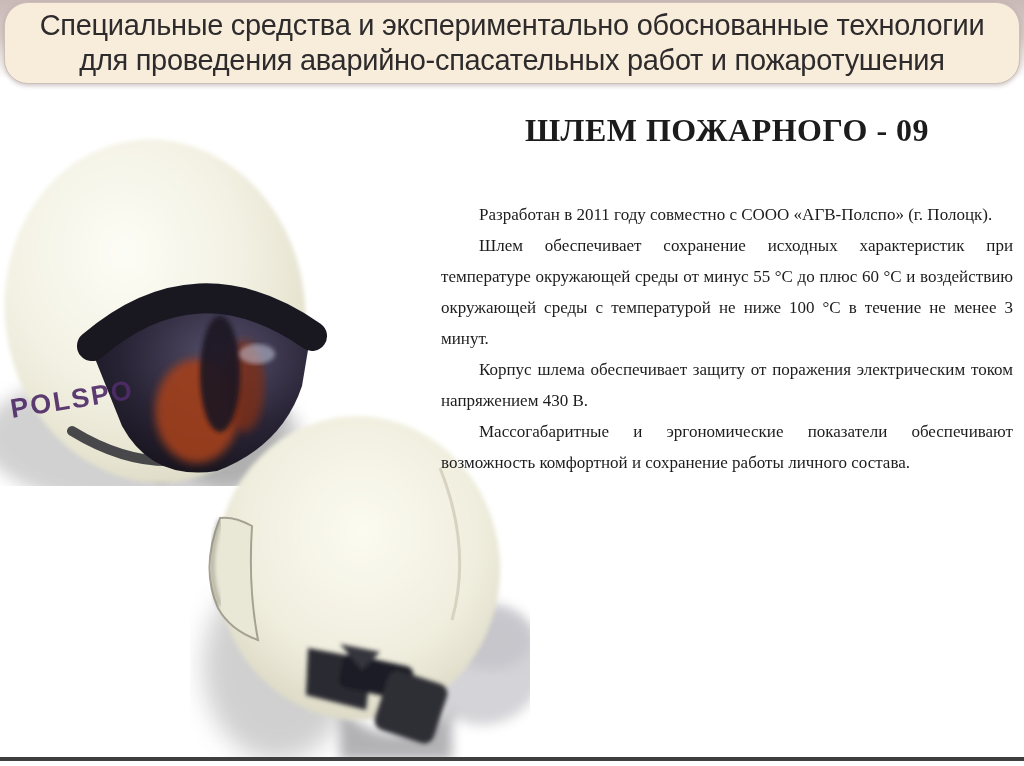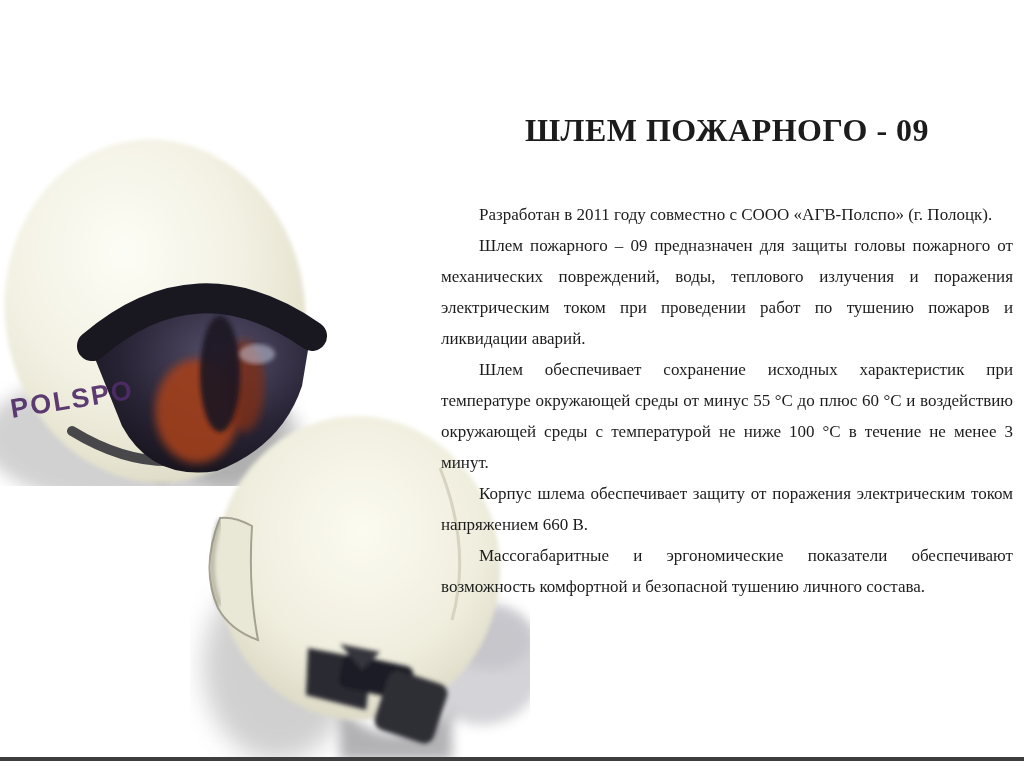--- a/index.html
+++ b/index.html
@@ -59,20 +59,25 @@
   .bottom-bar{
     position:absolute;left:0;top:757px;width:1024px;height:4px;
     background:#3e3e3e;z-index:4;
   }
 </style>
 </head>
 <body>
 
 <div class="slide">
 
+  <div class="header-band">
+    <div class="banner">
+      <div class="banner-text">Специальные средства и экспериментально обоснованные технологии для проведения аварийно-спасательных работ и пожаротушения</div>
+    </div>
+  </div>
 
   <svg id="helmet1" class="photo" width="345" height="400" viewBox="0 0 345 400">
     <defs>
       <radialGradient id="g1" cx="42%" cy="32%" r="78%">
         <stop offset="0%" stop-color="#fdfdf6"></stop>
         <stop offset="50%" stop-color="#f3f1e3"></stop>
         <stop offset="78%" stop-color="#e6e3d0"></stop>
         <stop offset="100%" stop-color="#d6d3bf"></stop>
       </radialGradient>
       <radialGradient id="g1v" cx="60%" cy="30%" r="80%">
@@ -160,21 +165,20 @@
       <path d="M118,240 L182,252 L176,302 L116,287 Z" fill="#2a2a30"></path>
       <rect x="150" y="252" width="72" height="34" rx="8" fill="#1f1f25" transform="rotate(12 186 269)"></rect>
       <rect x="190" y="268" width="62" height="62" rx="10" fill="#2e2e35" transform="rotate(18 221 299)"></rect>
       <path d="M150,236 L190,244 L172,262 Z" fill="#35353c"></path>
     </g>
   </svg>
 
   <div class="content">
     <h1>ШЛЕМ ПОЖАРНОГО - 09</h1>
     <p>Разработан в 2011 году совместно с СООО «АГВ-Полспо» (г. Полоцк).</p>
-    <p>Шлем пожарного – 09 предназначен для защиты головы пожарного от механических повреждений, воды, теплового излучения и поражения электрическим током при проведении работ по тушению пожаров и ликвидации аварий.</p>
     <p>Шлем обеспечивает сохранение исходных характеристик при температуре окружающей среды от минус 55 °С до плюс 60 °С и воздействию окружающей среды с температурой не ниже 100 °С в течение не менее 3 минут.</p>
-    <p>Корпус шлема обеспечивает защиту от поражения электрическим током напряжением 660 В.</p>
-    <p>Массогабаритные и эргономические показатели обеспечивают возможность комфортной и безопасной тушению личного состава.</p>
+    <p>Корпус шлема обеспечивает защиту от поражения электрическим током напряжением 430 В.</p>
+    <p>Массогабаритные и эргономические показатели обеспечивают возможность комфортной и сохранение работы личного состава.</p>
   </div>
 
   <div class="bottom-bar"></div>
 
 </div>
 
 </body></html>

